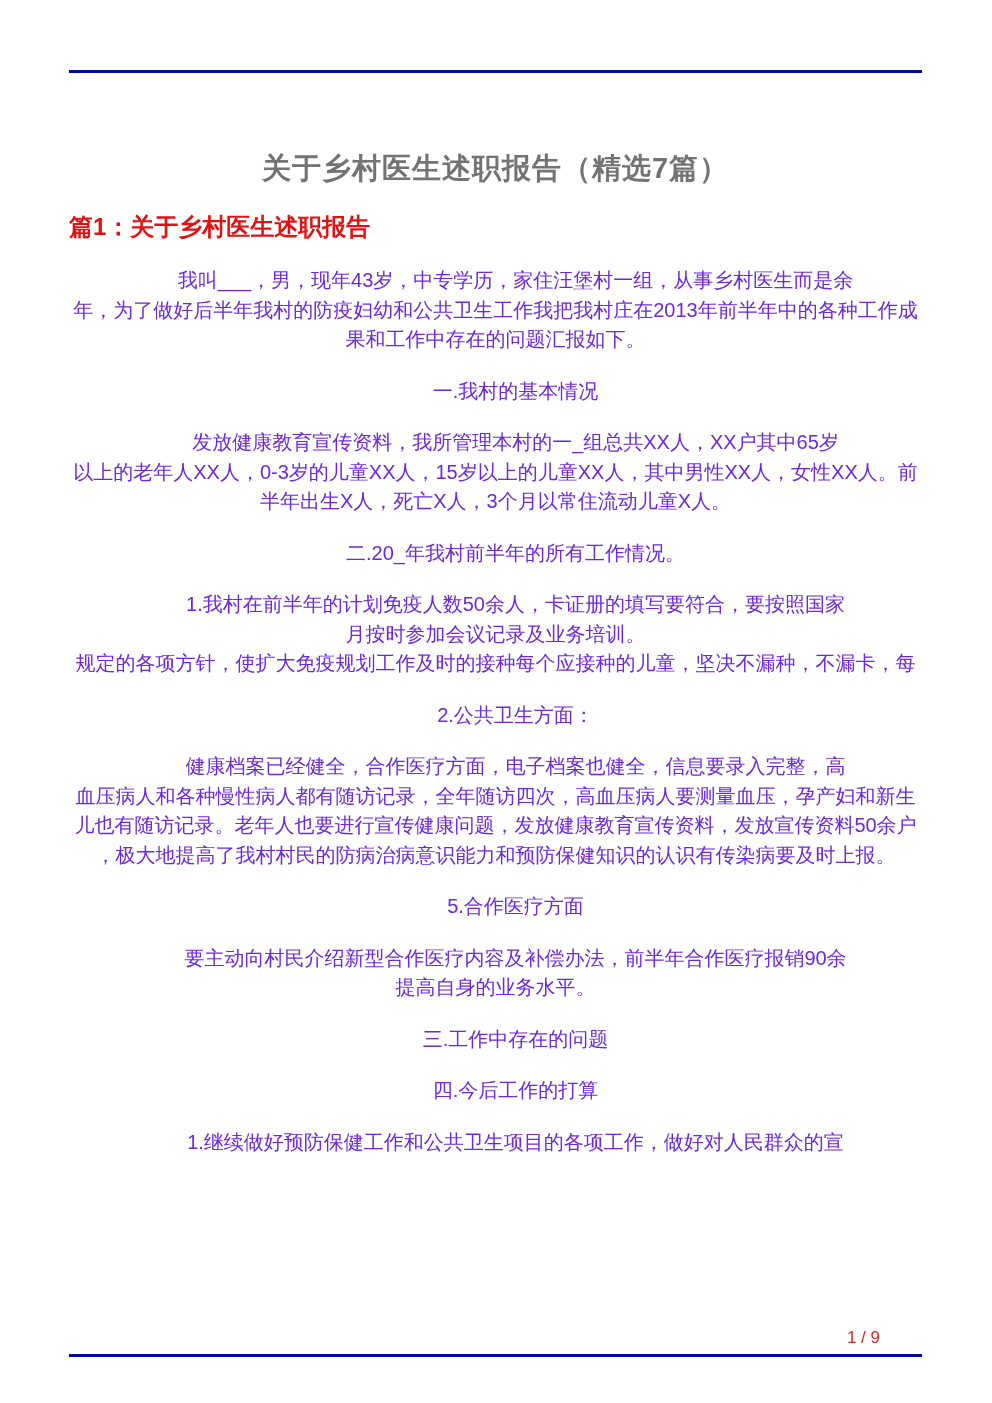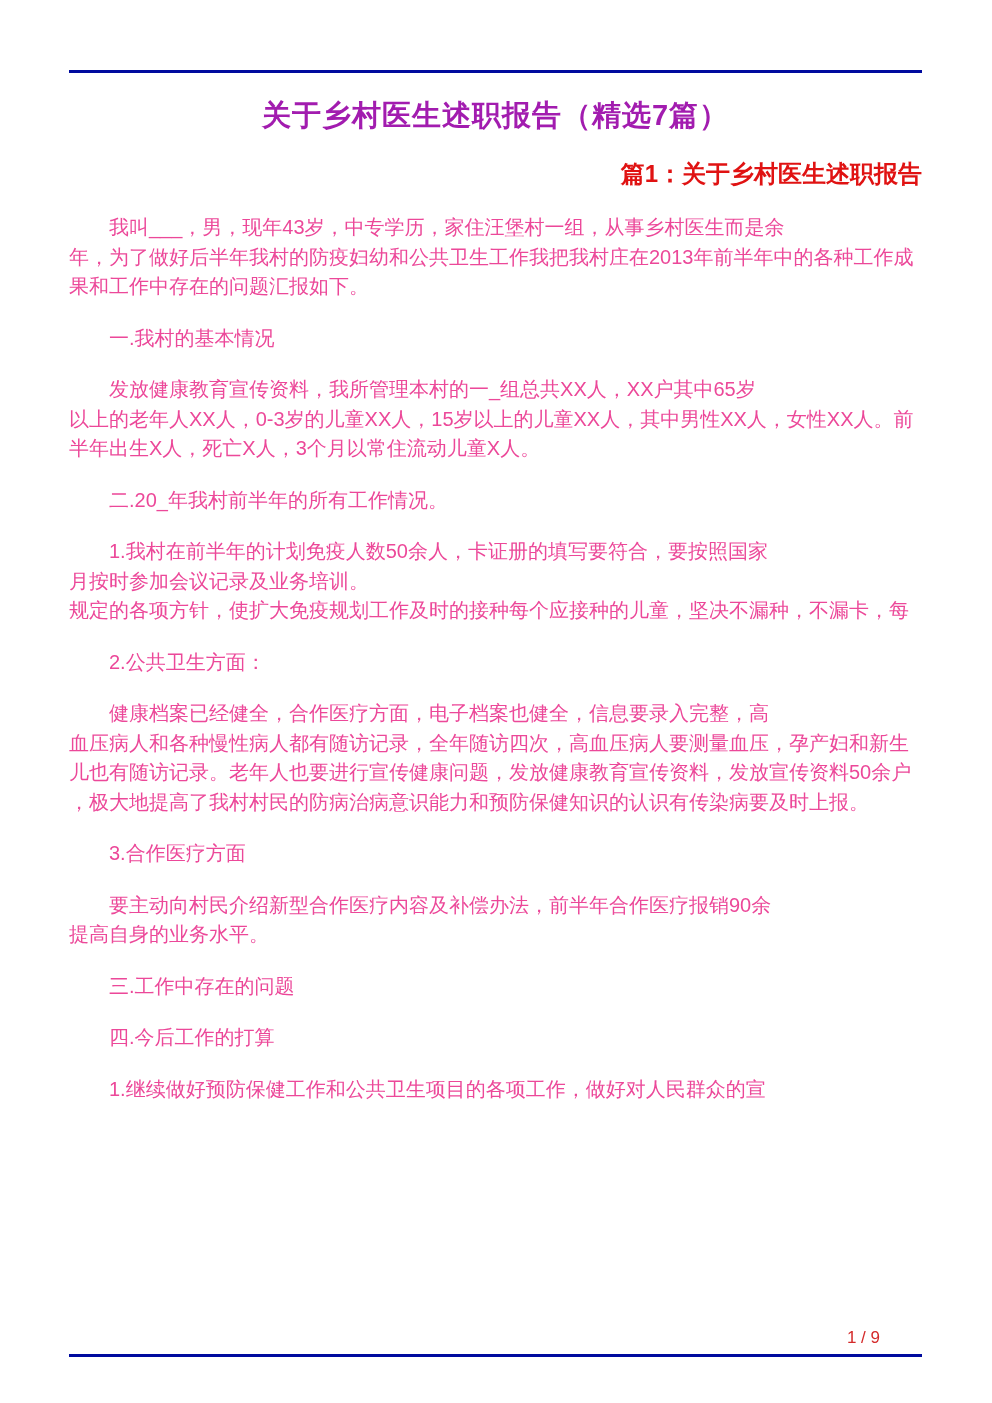--- a/index.html
+++ b/index.html
@@ -20,44 +20,44 @@
   }
   .rule-top { top: 70px; }
   .rule-bottom { top: 1354px; }
   .content {
     position: absolute;
     left: 69px;
     top: 70px;
     width: 853px;
   }
   .doc-title {
-    margin: 27px 0 0 0;
+    margin: 80px 0 0 0;
     font-size: 29px;
     line-height: 36px;
     font-weight: bold;
     text-align: center;
-    color: #a21caf;
+    color: #737373;
     letter-spacing: 1px;
   }
   .section-heading {
     margin: 26px 0 0 0;
     font-size: 24px;
     line-height: 30px;
     font-weight: bold;
     color: var(--heading_red, #e01212);
-    text-align: right;
   }
   .para { margin: 22px 0 0 0; }
   .para.first-para { margin-top: 24px; }
   .ln {
     font-size: 20px;
     line-height: 29.5px;
     min-height: 29.5px;
-    color: #ec4899;
+    color: #6d28d9;
     white-space: nowrap;
+    text-align: center;
   }
   .ln.first { text-indent: 2em; }
   .page-number {
     position: absolute;
     top: 1329px;
     right: 112px;
     font-size: 17px;
     line-height: 18px;
     color: var(--footer_red, #d42a2a);
   }
@@ -106,21 +106,21 @@
     </div>
 
     <div class="para">
       <div class="ln first">健康档案已经健全，合作医疗方面，电子档案也健全，信息要录入完整，高</div>
       <div class="ln">血压病人和各种慢性病人都有随访记录，全年随访四次，高血压病人要测量血压，孕产妇和新生</div>
       <div class="ln">儿也有随访记录。老年人也要进行宣传健康问题，发放健康教育宣传资料，发放宣传资料50余户</div>
       <div class="ln">，极大地提高了我村村民的防病治病意识能力和预防保健知识的认识有传染病要及时上报。</div>
     </div>
 
     <div class="para">
-      <div class="ln first">3.合作医疗方面</div>
+      <div class="ln first">5.合作医疗方面</div>
     </div>
 
     <div class="para">
       <div class="ln first">要主动向村民介绍新型合作医疗内容及补偿办法，前半年合作医疗报销90余</div>
       <div class="ln">提高自身的业务水平。</div>
     </div>
 
     <div class="para">
       <div class="ln first">三.工作中存在的问题</div>
     </div>

